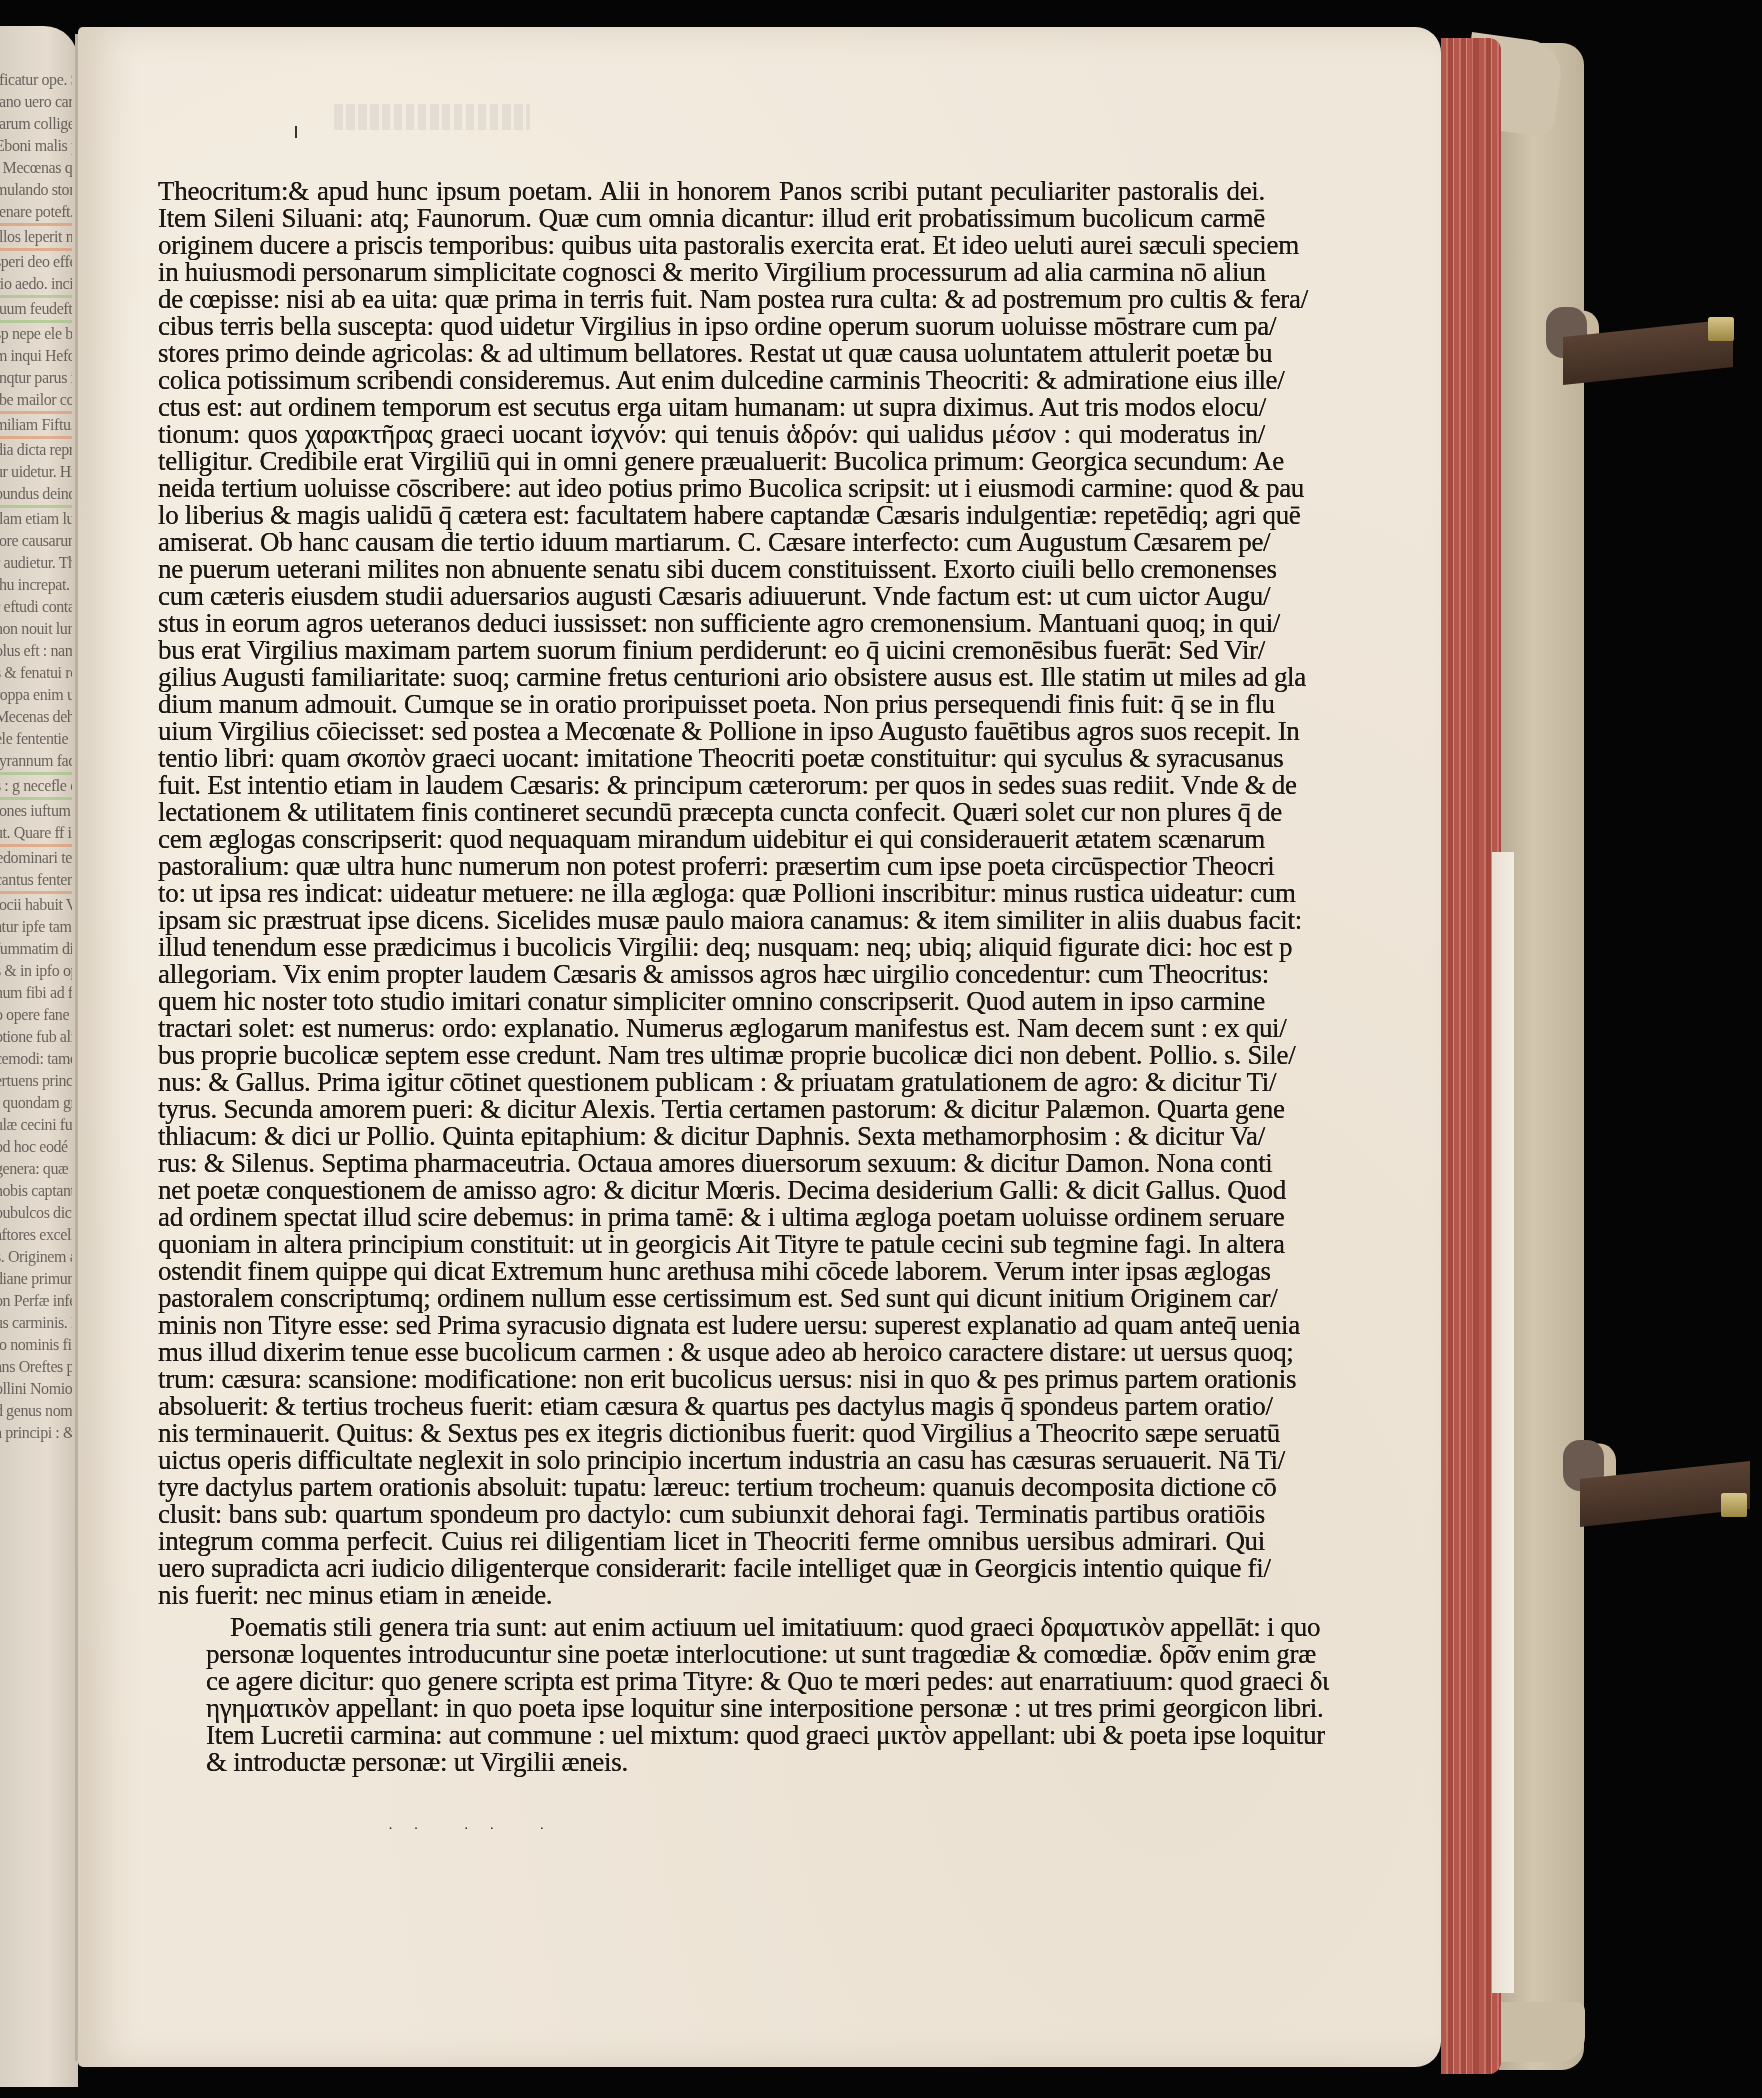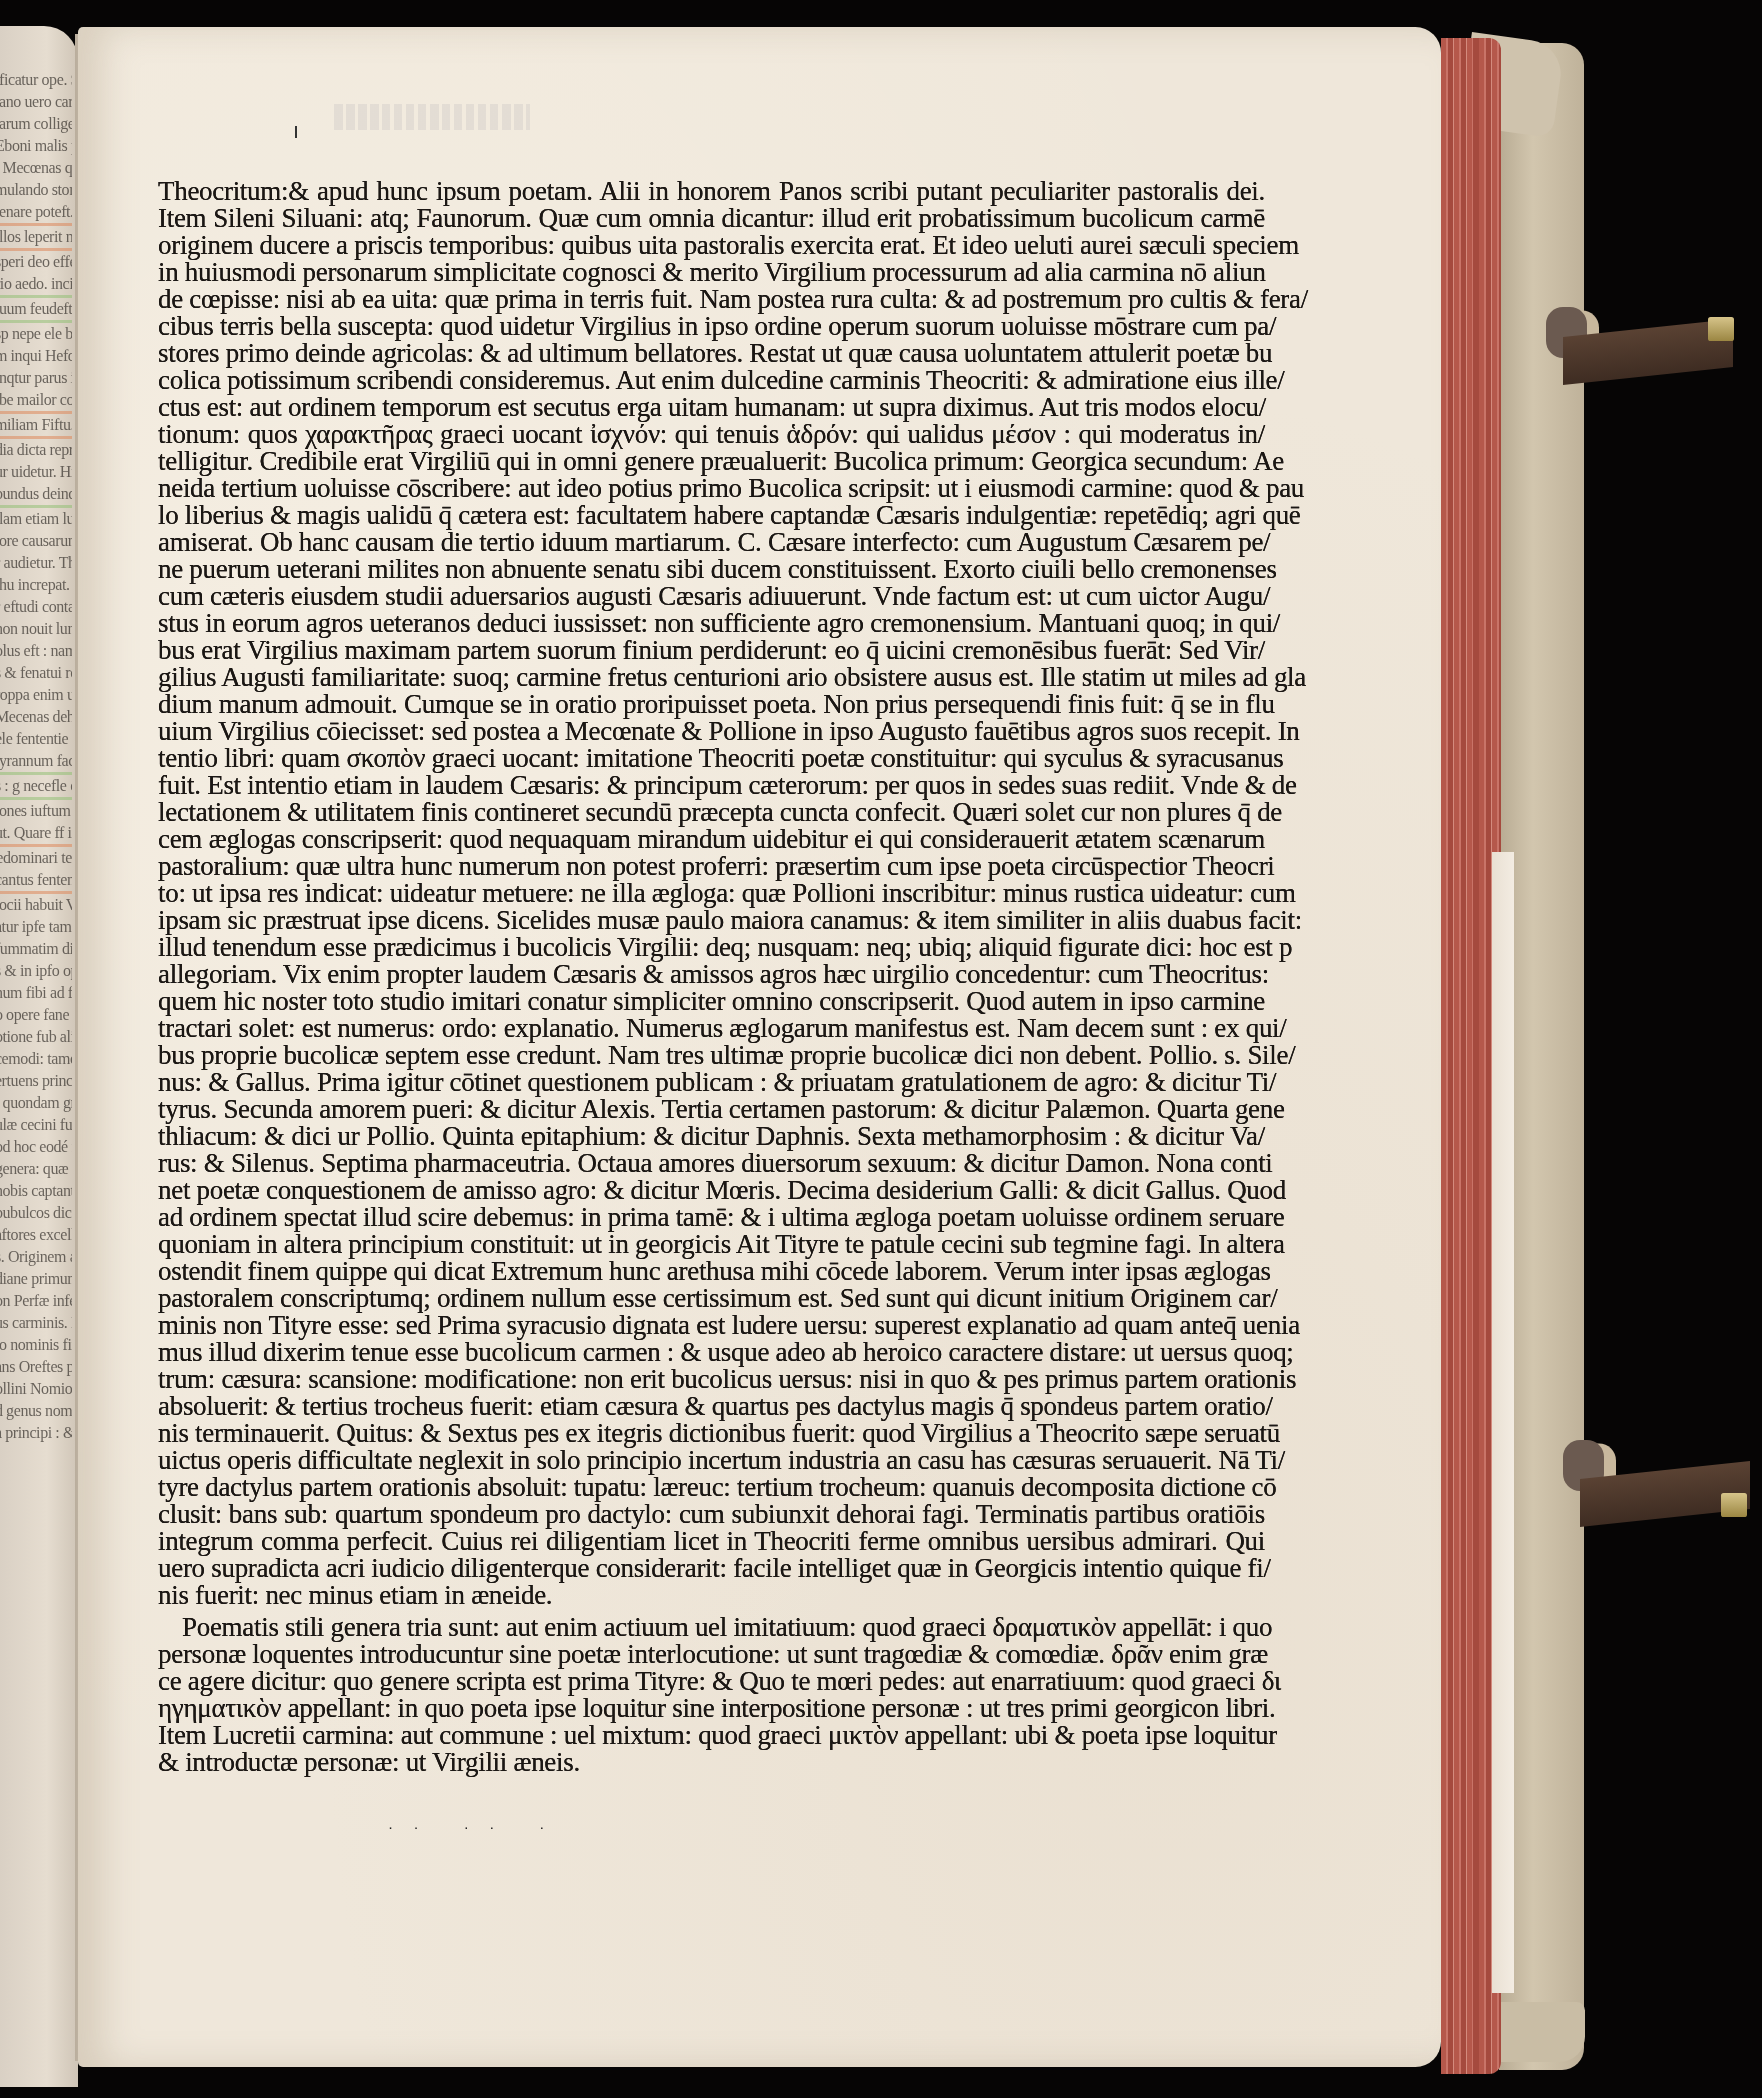--- a/index.html
+++ b/index.html
@@ -81,21 +81,21 @@
   
   .text-block {
     position:absolute; left:158px; top:178px; width:1107px;
     color:#1b1714;
     font-family: "Liberation Serif", "DejaVu Serif", serif;
     font-size:27px; line-height:27px; letter-spacing:-0.3px;
     text-shadow: 0 0 0.5px #1b1714;
   }
   .text-block .line { white-space:nowrap; text-align:justify; text-align-last:justify; height:27px; }
   .text-block .line.last { text-align-last:left; }
-  .text-block .para { margin-top:5.1px; }
+  .text-block .para { margin-top:5.1px;margin-left:48px; }
   .text-block .indent { padding-left:24px; }
   .stray-marks {
     position:absolute; left:388px; top:1818px; font-size:15.3px; color:#222;
     letter-spacing:20.4px; font-family:"Liberation Sans", sans-serif;
   }
   .top-mark { position:absolute; left:295px; top:126px; width:1.7px; height:12px; background:#333; }
 </style>
 </head>
 <body>
 

